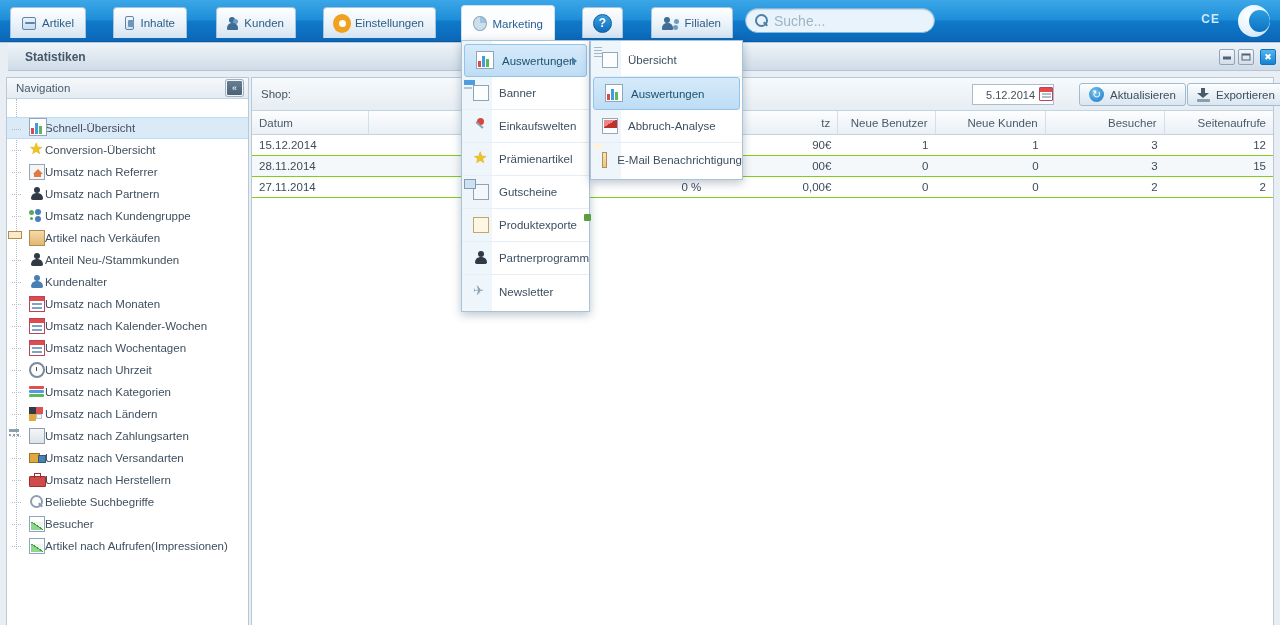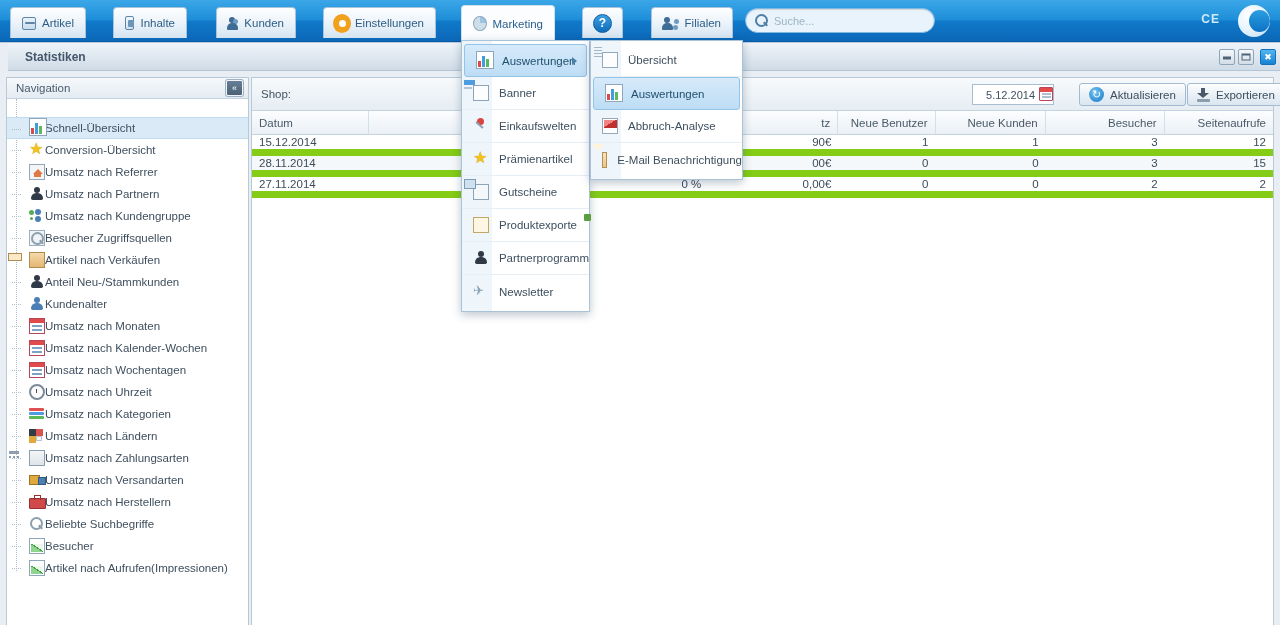--- a/index.html
+++ b/index.html
@@ -42,21 +42,21 @@
   
   #searchwrap {
     position: absolute; left: 745px; top: 8px; width: 190px; height: 25px;
     background: #e9f3fb; border-radius: 13px;
     border: 1px solid #7fb8e0;
     box-shadow: 0 1px 1px rgba(0,0,0,0.12) inset;
     display: flex; align-items: center; padding: 0 8px 0 9px;
   }
   #searchwrap input {
     border: none; outline: none; background: transparent;
-    font-family: "Liberation Sans", sans-serif; font-size: 11px;
+    font-family: "Liberation Sans", sans-serif; font-size: 14px;
     color: #4b6274; width: 152px; margin-left: 6px;
   }
   #searchwrap input::placeholder { color: #9db4c6; }
   #ce-label {
     position: absolute; right: 60px; top: 12px;
     color: #cfe8fa; font-size: 12px; font-weight: bold; letter-spacing: 1px;
   }
   #logo {
     position: absolute; right: 10px; top: 5px; width: 32px; height: 32px;
     border-radius: 50%;
@@ -211,21 +211,21 @@
     position: relative; height: 24px; display: flex;
     background: linear-gradient(to bottom, #fcfdfe, #eaf0f6);
     border-bottom: 1px solid #c4d3e0;
   }
   #gridhead .hc {
     border-right: 1px solid #d3dfe9;
     display: flex; align-items: center;
     font-size: 11.5px; color: #4a5a68;
     padding: 0 7px; cursor: pointer;
   }
-  .gridrow { display: flex; height: 21px; border-bottom: 7px solid #84cc16; }
+  .gridrow { display: flex; height: 21px; border-bottom: 1px solid #84cc16; }
   .gridrow.alt { background: #f5f8fa; }
   .gridrow .gc {
     display: flex; align-items: center;
     font-size: 11.5px; color: #3d4c5a; padding: 0 7px;
     overflow: hidden; white-space: nowrap;
   }
   .ta-l { justify-content: flex-start; }
   .ta-r { justify-content: flex-end; }
 
   
@@ -681,25 +681,20 @@
         <span class="ic i16 ic-person"></span>
         <span class="lbl">Umsatz nach Partnern</span>
       </div>
 
       <div class="sbrow">
         <span class="dots"></span>
         <span class="ic i16 ic-group"></span>
         <span class="lbl">Umsatz nach Kundengruppe</span>
       </div>
 
-      <div class="sbrow">
-        <span class="dots"></span>
-        <span class="ic i16 ic-mag framed"></span>
-        <span class="lbl">Besucher Zugriffsquellen</span>
-      </div>
 
       <div class="sbrow">
         <span class="dots"></span>
         <span class="ic i16 ic-box"></span>
         <span class="lbl">Artikel nach Verkäufen</span>
       </div>
 
       <div class="sbrow">
         <span class="dots"></span>
         <span class="ic i16 ic-person"></span>

